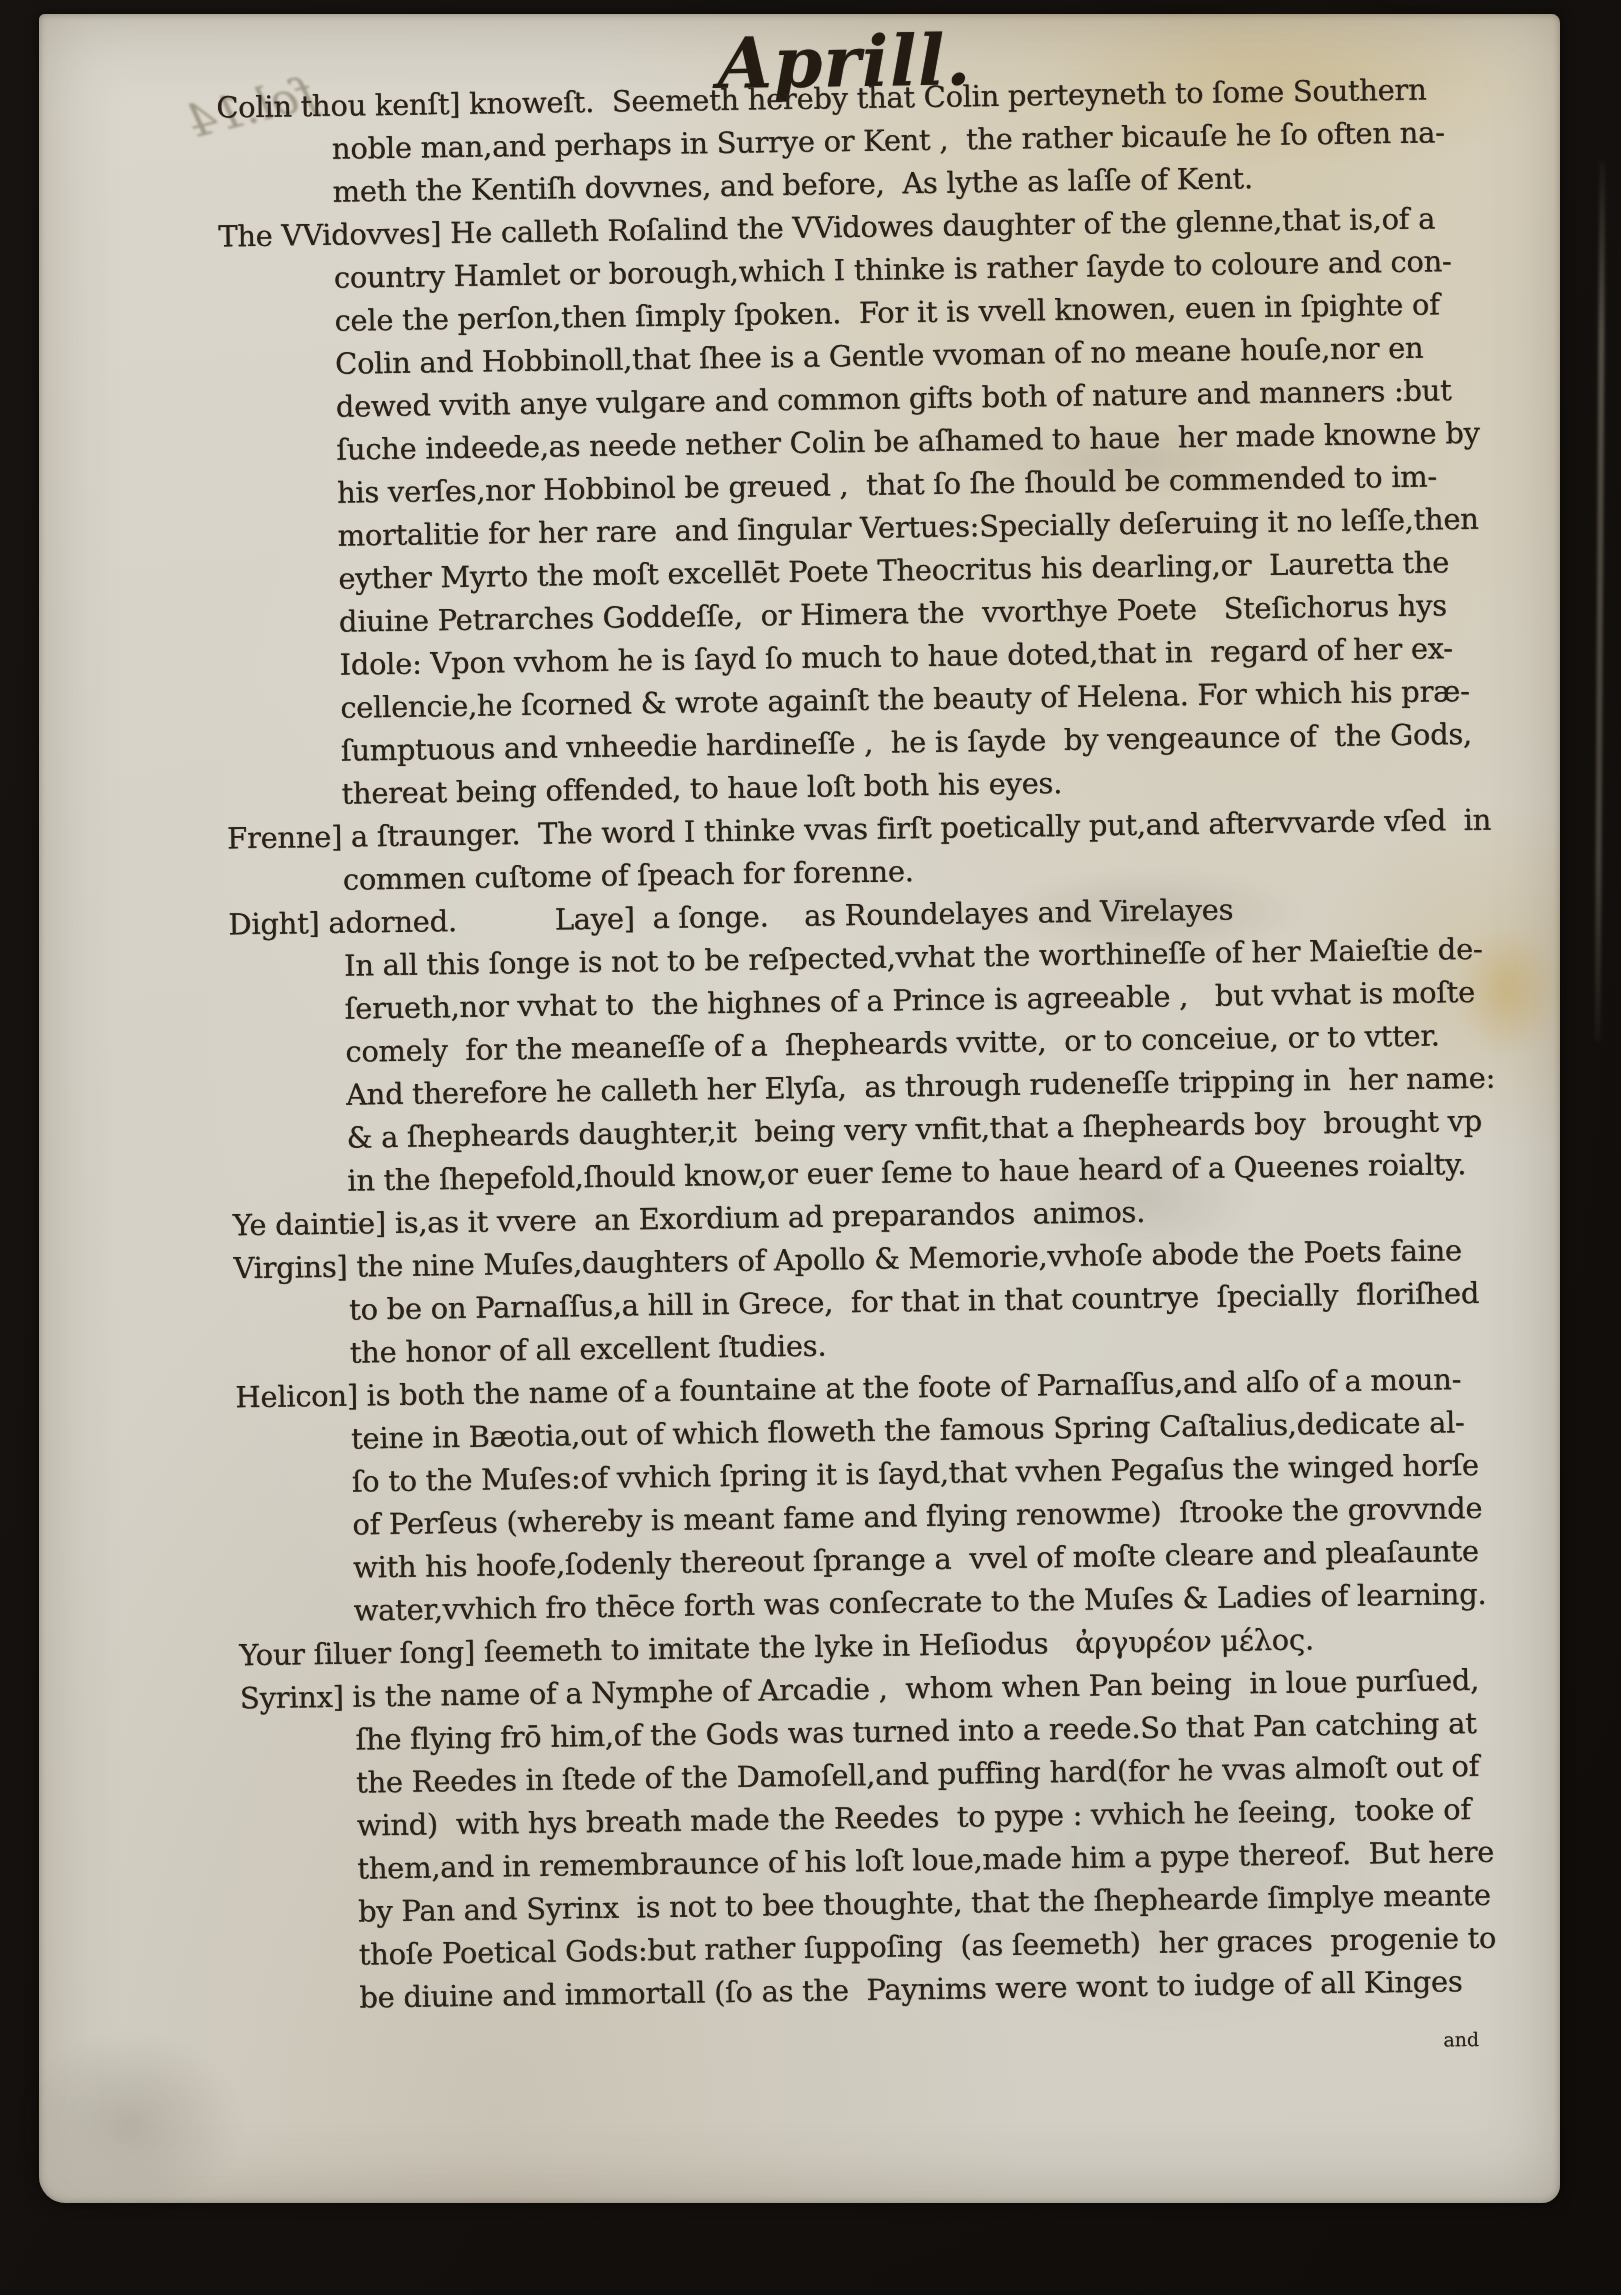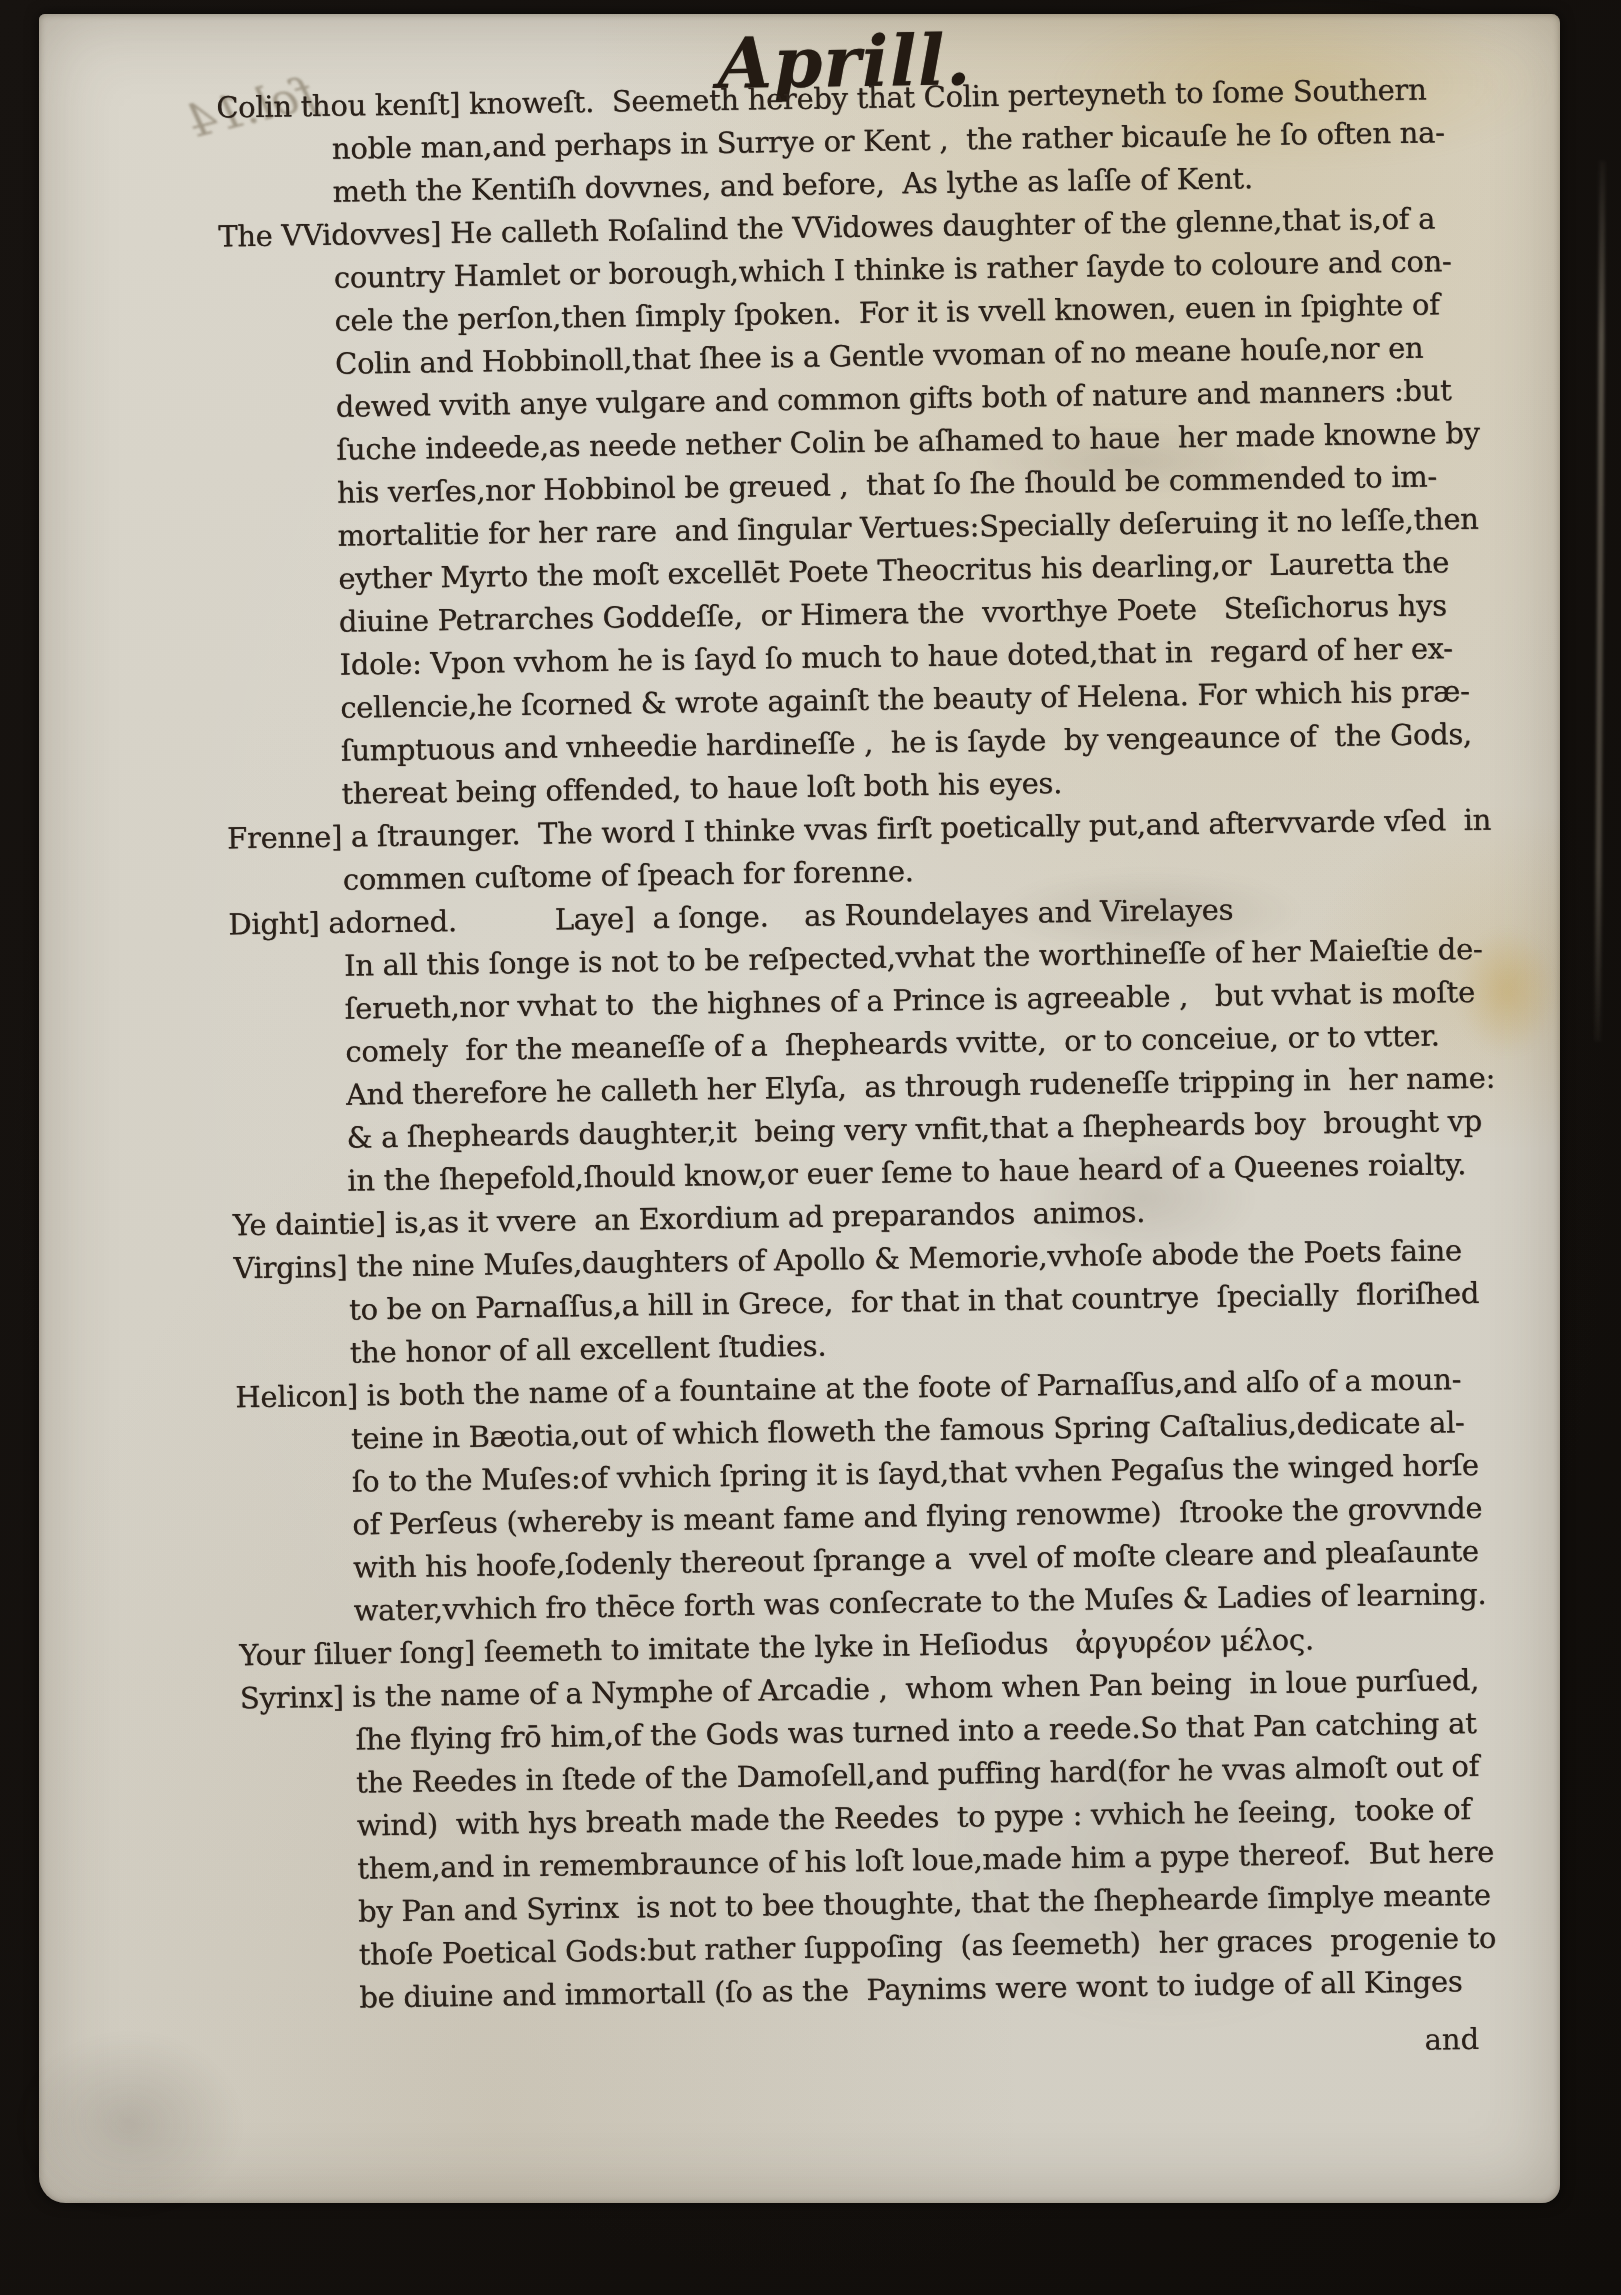--- a/index.html
+++ b/index.html
@@ -46,21 +46,21 @@
   .line {
     white-space:pre;
     font-size:29px; line-height:43px;
     letter-spacing:-0.3px;
     text-shadow:0 0 0.8px rgba(42,33,26,0.55), 0.4px 0.4px 0.3px rgba(42,33,26,0.3);
   }
   .l0 { margin-left:0; }
   .l1 { margin-left:115px; }
   .catchword {
     position:absolute; top:2014px; right:24px;
-    font-size:29px; line-height:43px;
+    font-size:19px; line-height:43px;
     text-shadow:0 0 0.8px rgba(42,33,26,0.55);
   }
   .folio-inscription {
     position:absolute; left:147px; top:67px;
     font-style:italic;
     font-size:45px;
     color:rgba(82,66,44,0.42);
     transform:scaleX(-1) rotate(14deg);
     filter:blur(0.9px);
   }

